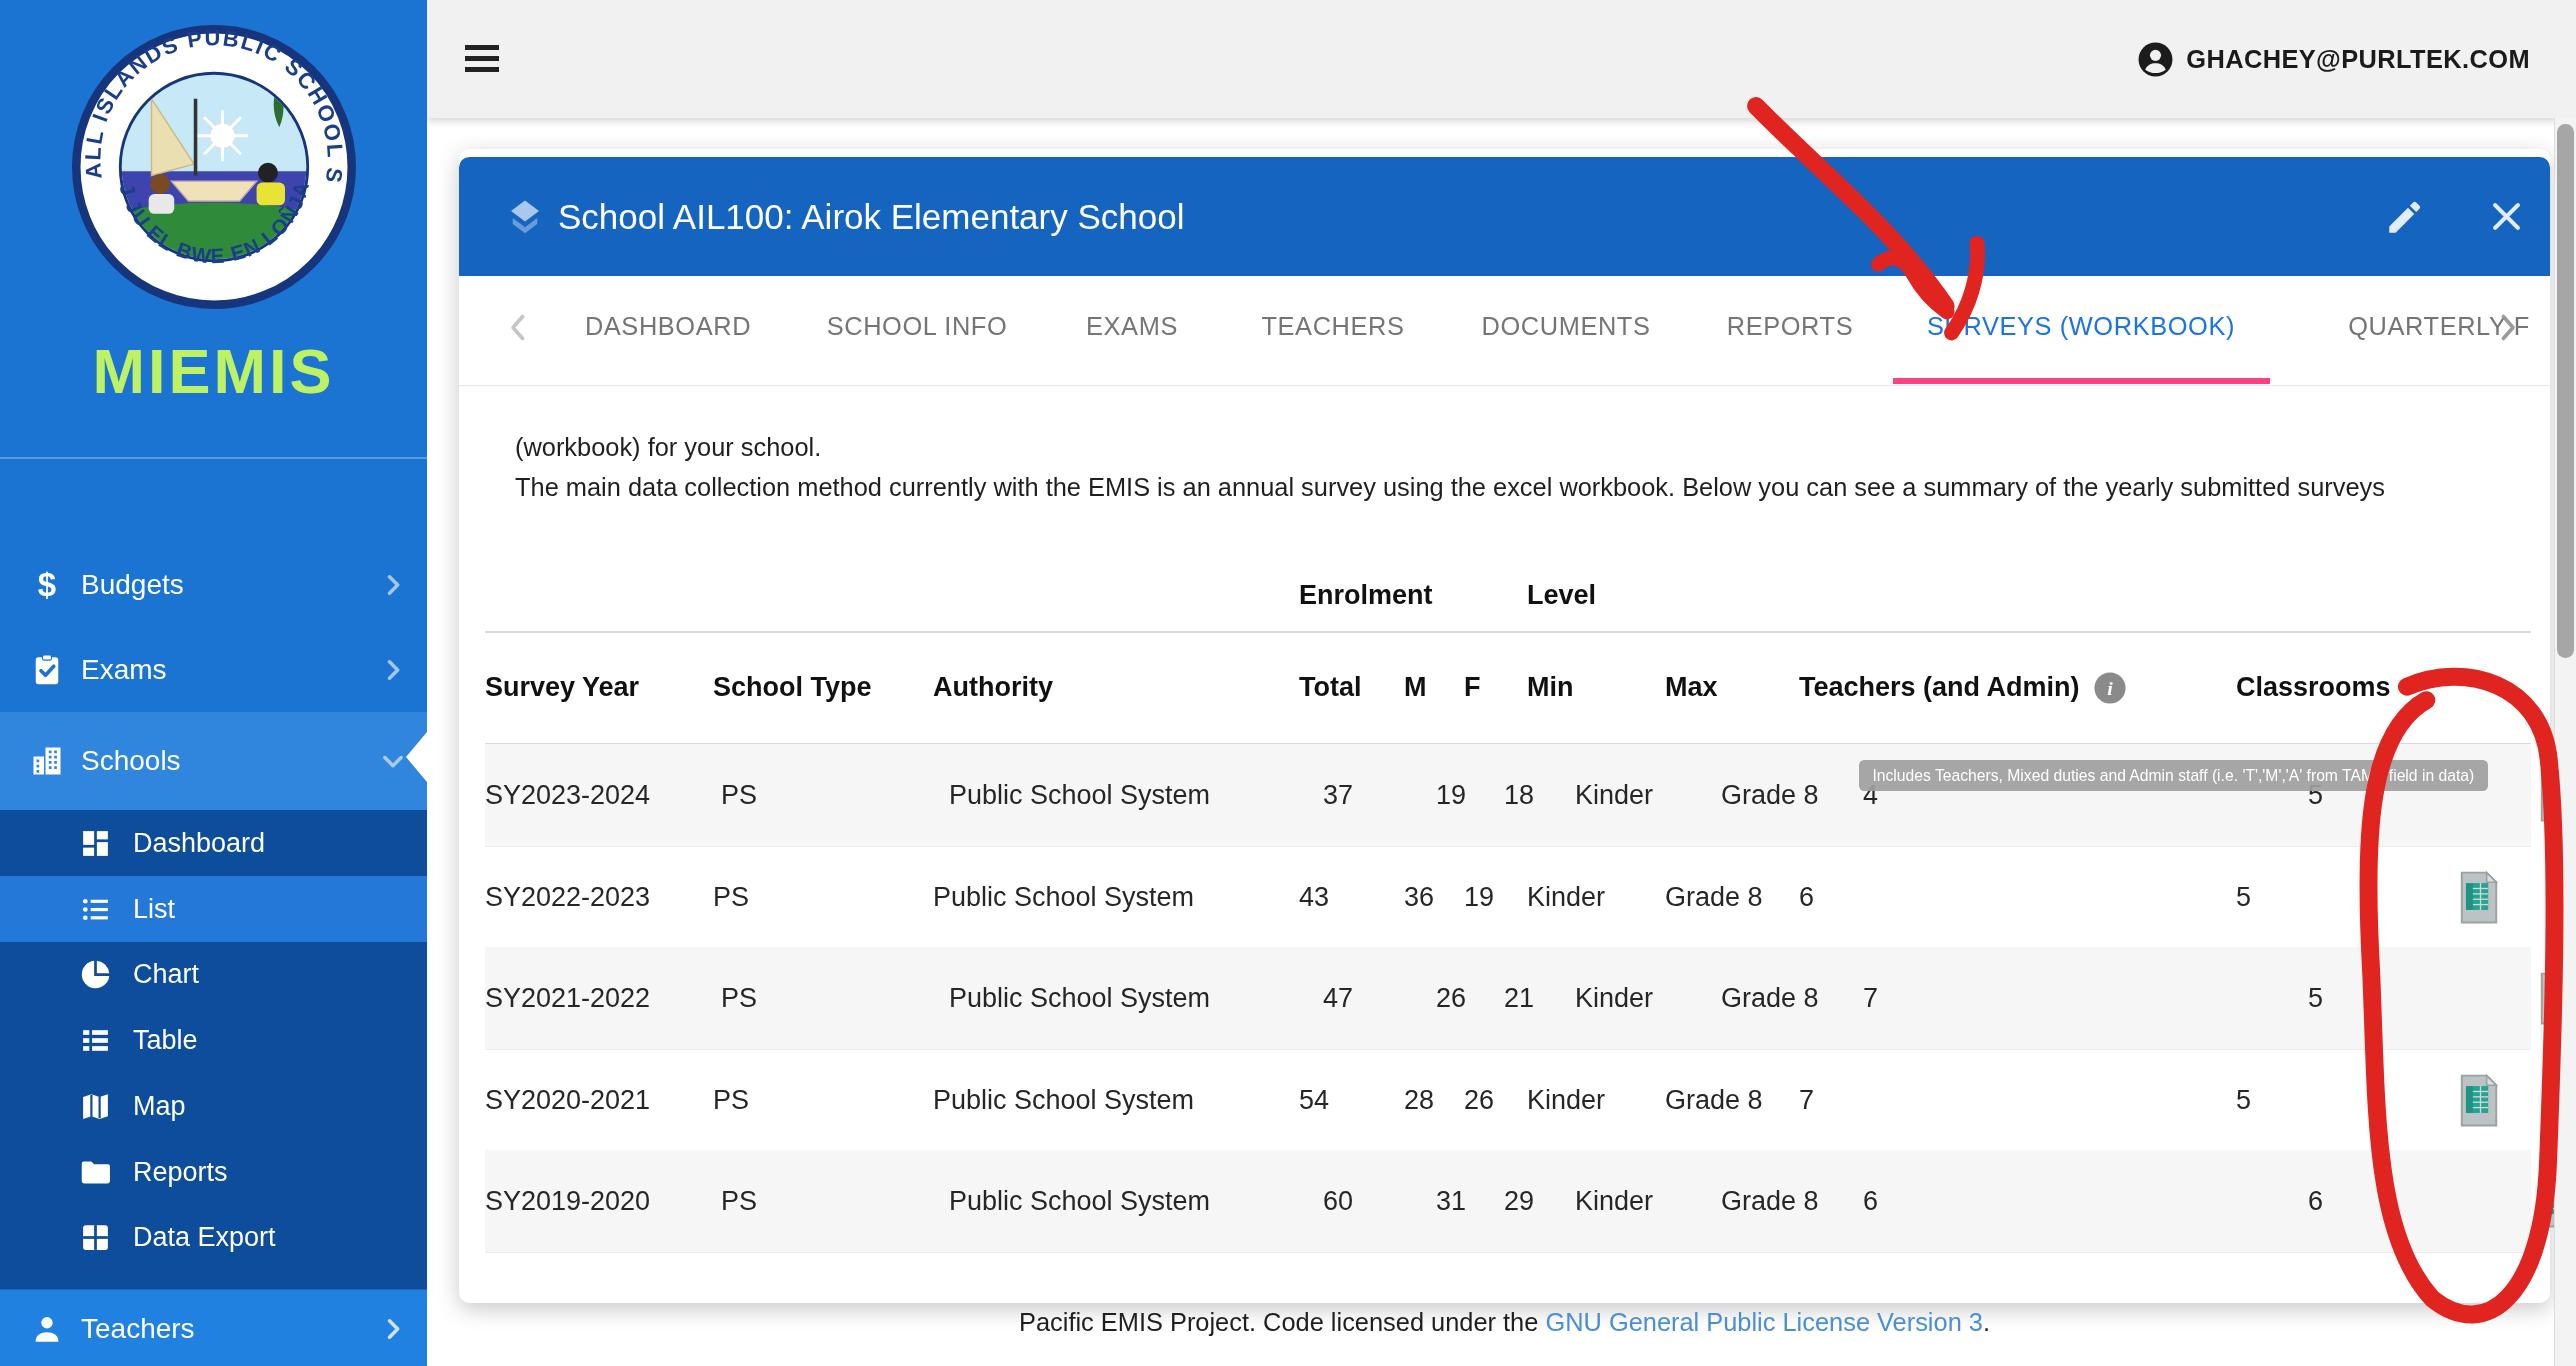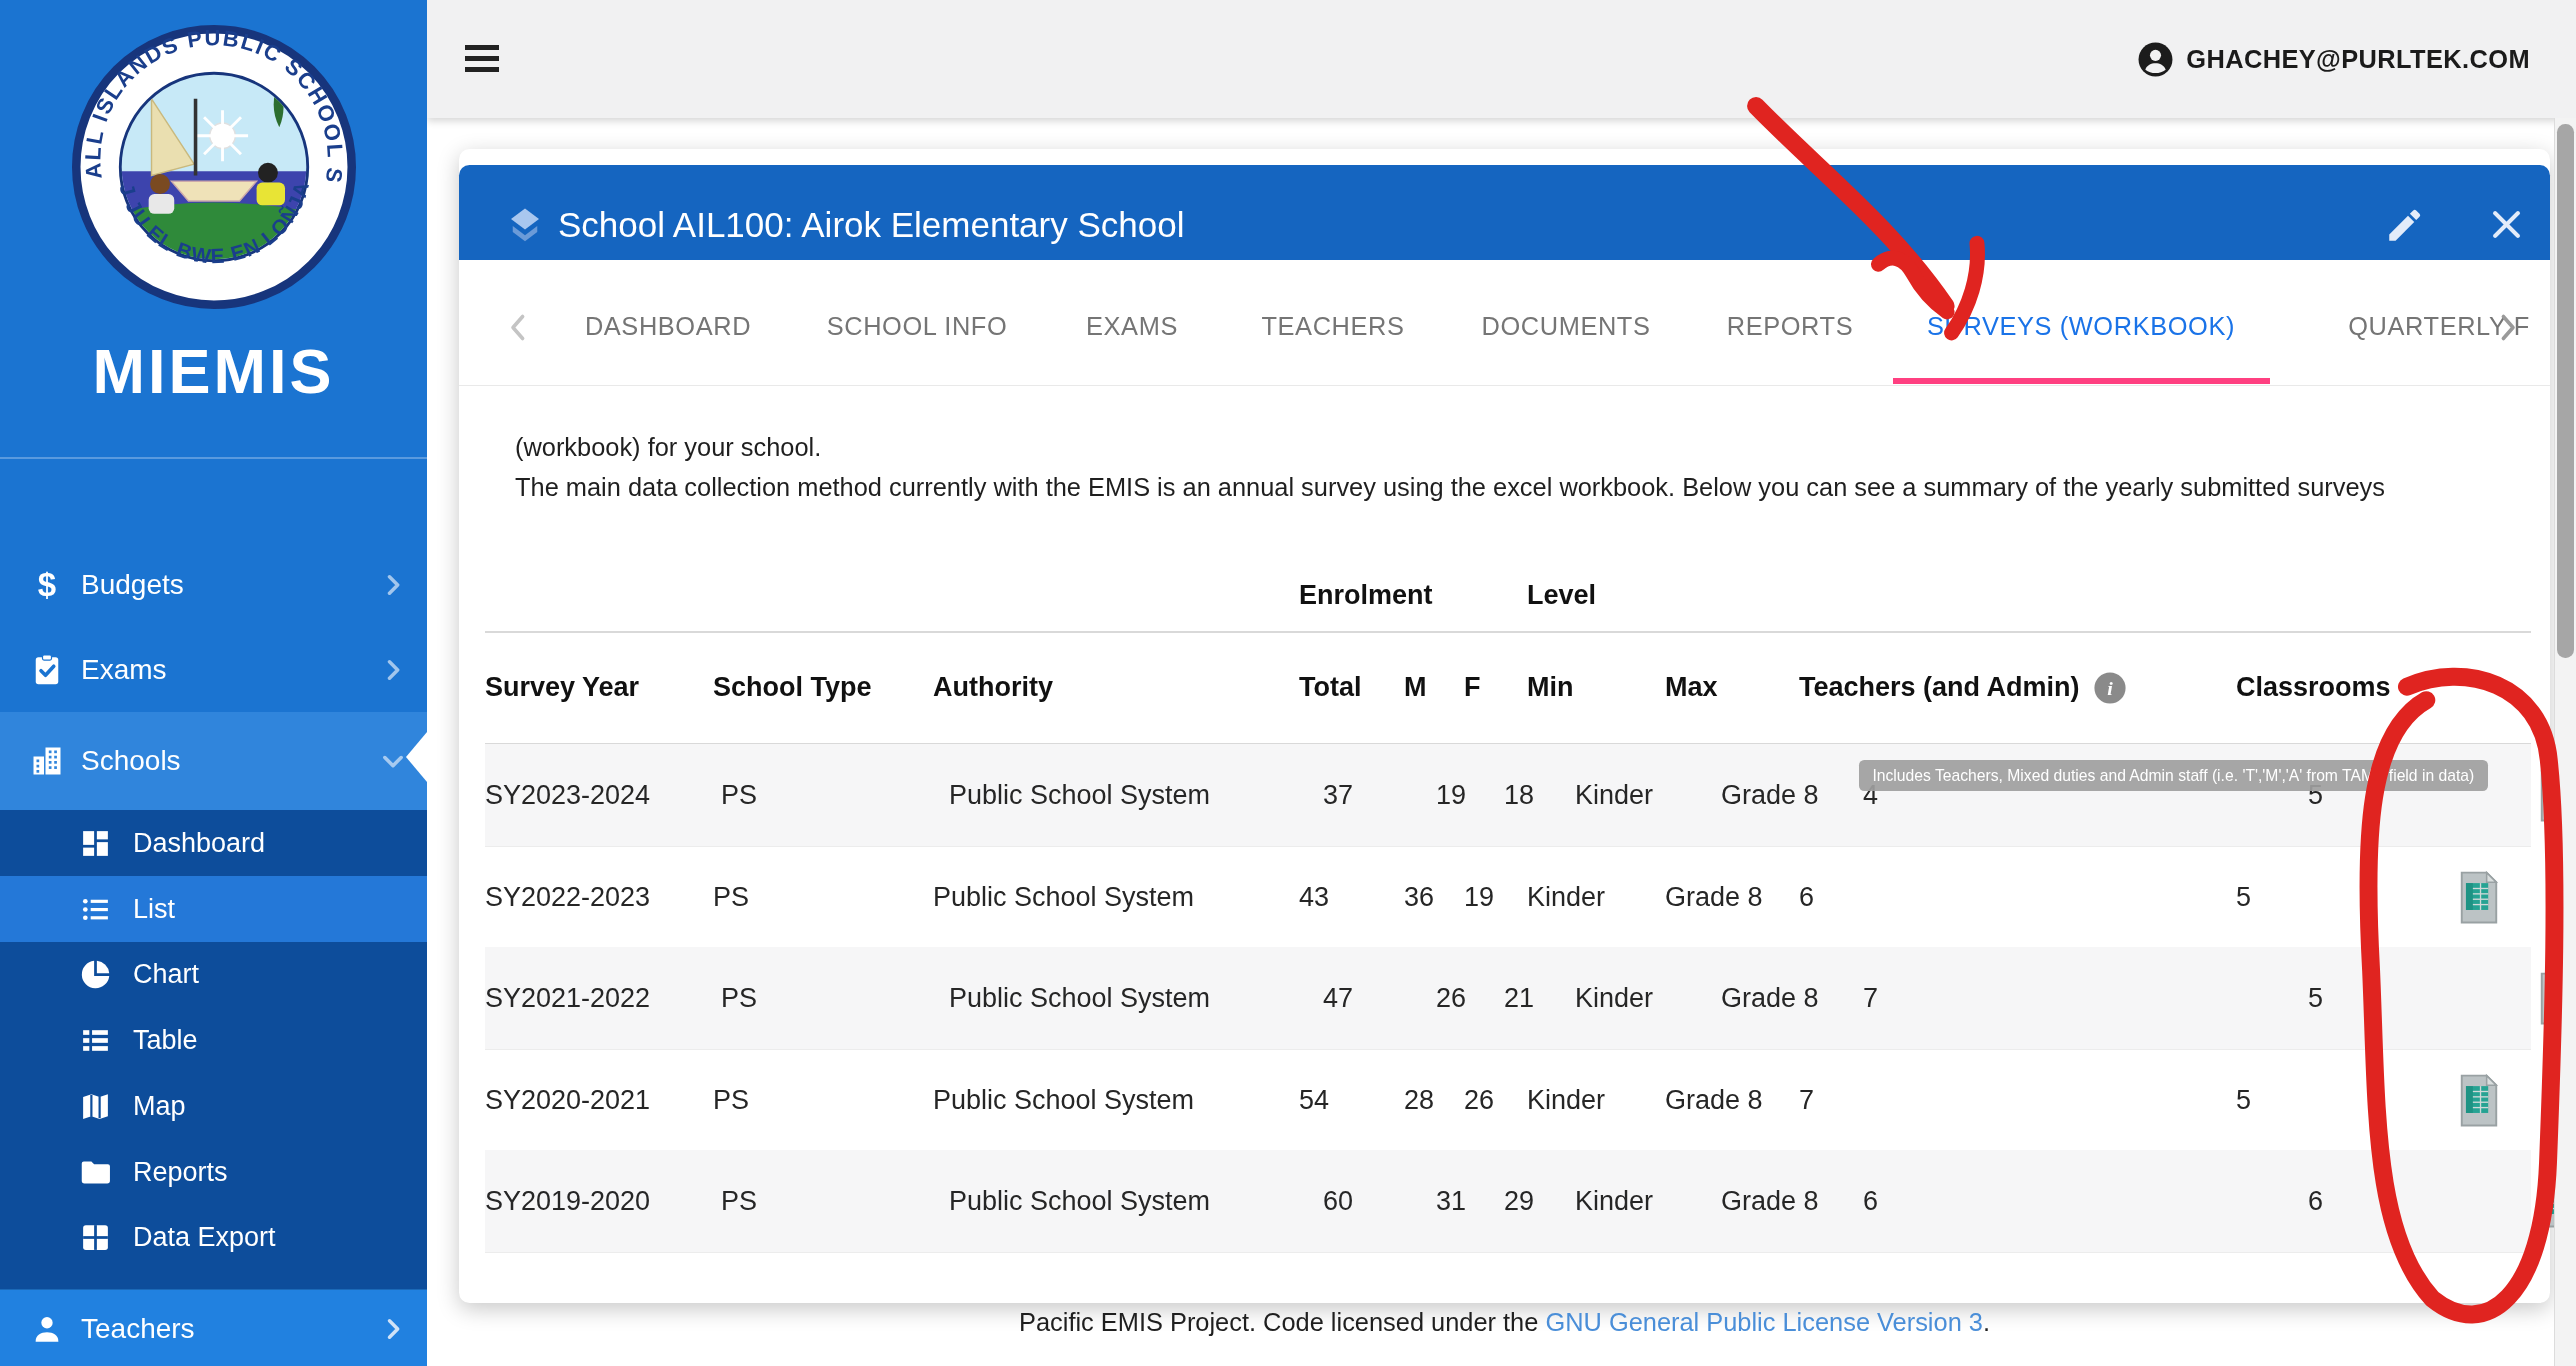--- a/index.html
+++ b/index.html
@@ -2,21 +2,21 @@
 <html style="font-size:12px"><head>
 <meta charset="utf-8">
 <style>
   html,body{margin:0;padding:0;background:#ffffff;}
   #app{position:relative;width:2576px;height:1366px;overflow:hidden;
        font-family:"Liberation Sans",sans-serif;background:#ffffff;}
 
   
   .sidebar{position:absolute;left:0;top:0;width:427px;height:1366px;background:#1b74d1;z-index:2;}
   .logo-wrap{position:absolute;left:72px;top:25.4px;width:284px;height:284px;}
-  .brand{position:absolute;left:0;top:335px;width:427px;text-align:center;color:#ffffff;
+  .brand{position:absolute;left:0;top:335px;width:427px;text-align:center;color:#bef264;
          font-size:63px;font-weight:700;letter-spacing:3px;}
   .side-divider{position:absolute;left:0;top:457px;width:427px;height:1.5px;background:rgba(255,255,255,0.28);}
   .nav-item{position:absolute;left:0;width:427px;height:85px;display:flex;align-items:center;color:#ffffff;cursor:pointer;}
   .nav-item .nicon{position:absolute;left:28px;width:37px;height:37px;display:flex;align-items:center;justify-content:center;}
   .nav-item .nlabel{position:absolute;left:81px;font-size:28px;font-weight:400;}
   .nav-item .chev{position:absolute;left:379px;width:28px;height:28px;opacity:.75;}
   .nav-selected{background:#3085dc;}
   .submenu{position:absolute;left:0;top:810px;width:427px;height:479px;background:#0d4d9b;}
   .sub-item{position:absolute;left:0;width:427px;height:66px;display:flex;align-items:center;color:#ffffff;cursor:pointer;}
   .sub-item .nicon{position:absolute;left:78px;width:34px;height:34px;display:flex;align-items:center;justify-content:center;}
@@ -31,21 +31,21 @@
   .topbar{position:absolute;left:427px;top:0;width:2149px;height:118px;background:#f1f1f2;z-index:1;
           box-shadow:0 3.7px 7.5px rgba(0,0,0,0.16);}
   .hamburger{position:absolute;left:38px;top:45px;width:36px;height:28px;cursor:pointer;}
   .hamburger div{width:34px;height:4.5px;background:#222;margin-bottom:6.7px;}
   .account{position:absolute;right:46px;top:0;height:118px;display:flex;align-items:center;cursor:pointer;}
   .account .email{margin-left:12px;font-size:25.4px;font-weight:700;color:#1b1b1b;letter-spacing:0.4px;}
 
   
   .modal{position:absolute;left:459px;top:149px;width:2091px;height:1154px;background:#ffffff;
          border-radius:10.5px;box-shadow:0 6px 22.4px rgba(0,0,0,0.22);z-index:2;}
-  .modal-header{position:absolute;left:0;top:16px;width:2091px;height:95px;background:#1565c0;
+  .modal-header{position:absolute;left:0;top:8px;width:2091px;height:119px;background:#1565c0;
                 border-radius:10.5px 10.5px 0 0;text-decoration:underline;}
   .modal-title{position:absolute;left:99px;top:0;height:119px;display:flex;align-items:center;
                color:#ffffff;font-size:35px;font-weight:400;}
   .mh-icon{position:absolute;left:45px;top:39px;width:42px;height:42px;}
   .edit-btn{position:absolute;left:1925px;top:39px;width:42px;height:42px;cursor:pointer;}
   .close-btn{position:absolute;left:2028px;top:40px;width:39px;height:39px;cursor:pointer;}
 
   
   .tabbar{position:absolute;left:0;top:119px;width:2091px;height:117px;border-bottom:1.5px solid #e9e9e9;overflow:hidden;}
   .tab{position:absolute;top:0;height:116px;display:flex;align-items:center;transform:translateX(-50%);

